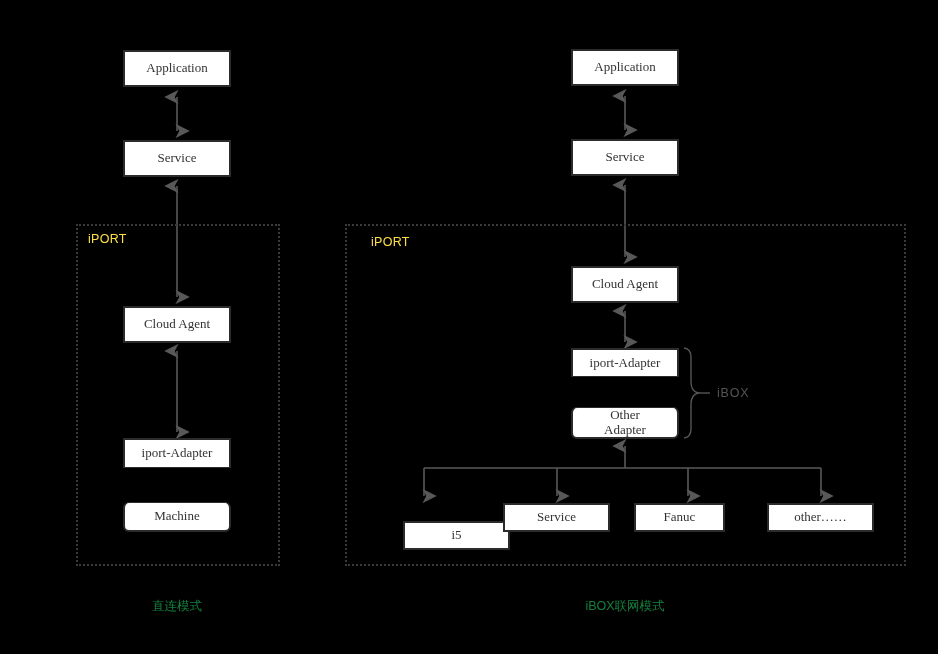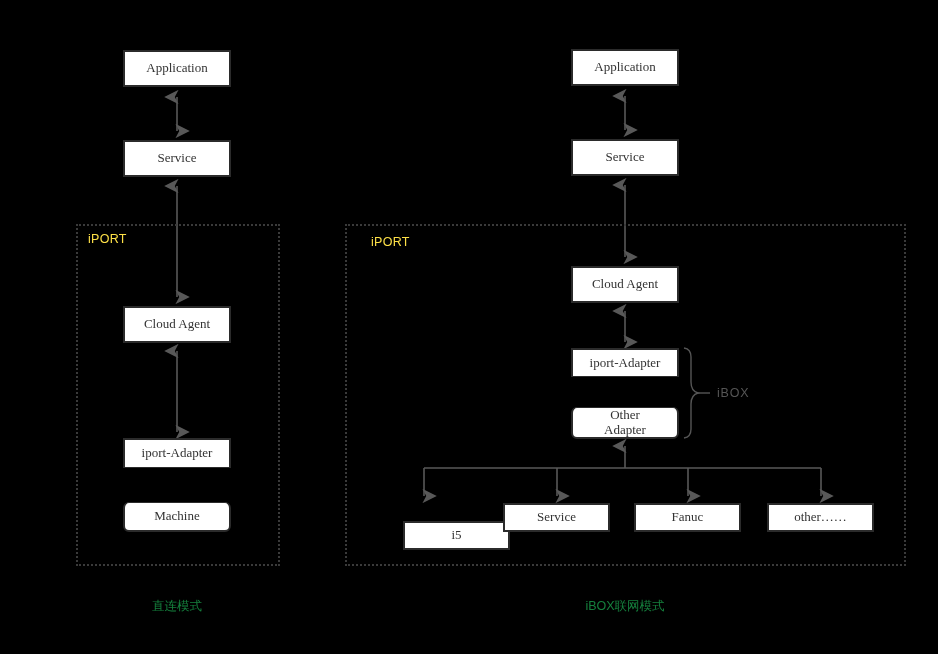--- a/index.html
+++ b/index.html
@@ -158,19 +158,19 @@
 
   <div class="node stacked-bottom" style="left:571px; top:407px; width:108px; height:32px;">Other
 Adapter</div>
 
   <div class="brace-label" style="left:717px; top:386px;">iBOX</div>
 
   <div class="node" style="left:371px; top:521px; width:107px; height:29px;margin-left:32px;">i5</div>
 
   <div class="node" style="left:503px; top:503px; width:107px; height:29px;">Service</div>
 
-  <div class="node" style="left:634px; top:503px; width:107px; height:29px;">Fanuc</div>
+  <div class="node" style="left:634px; top:503px; width:91px; height:29px;">Fanuc</div>
 
   <div class="node" style="left:767px; top:503px; width:107px; height:29px;">other……</div>
 
   <div class="caption" style="left:560px; top:598px; width:130px;">iBOX联网模式</div>
 
 </div>
 
 </body></html>

